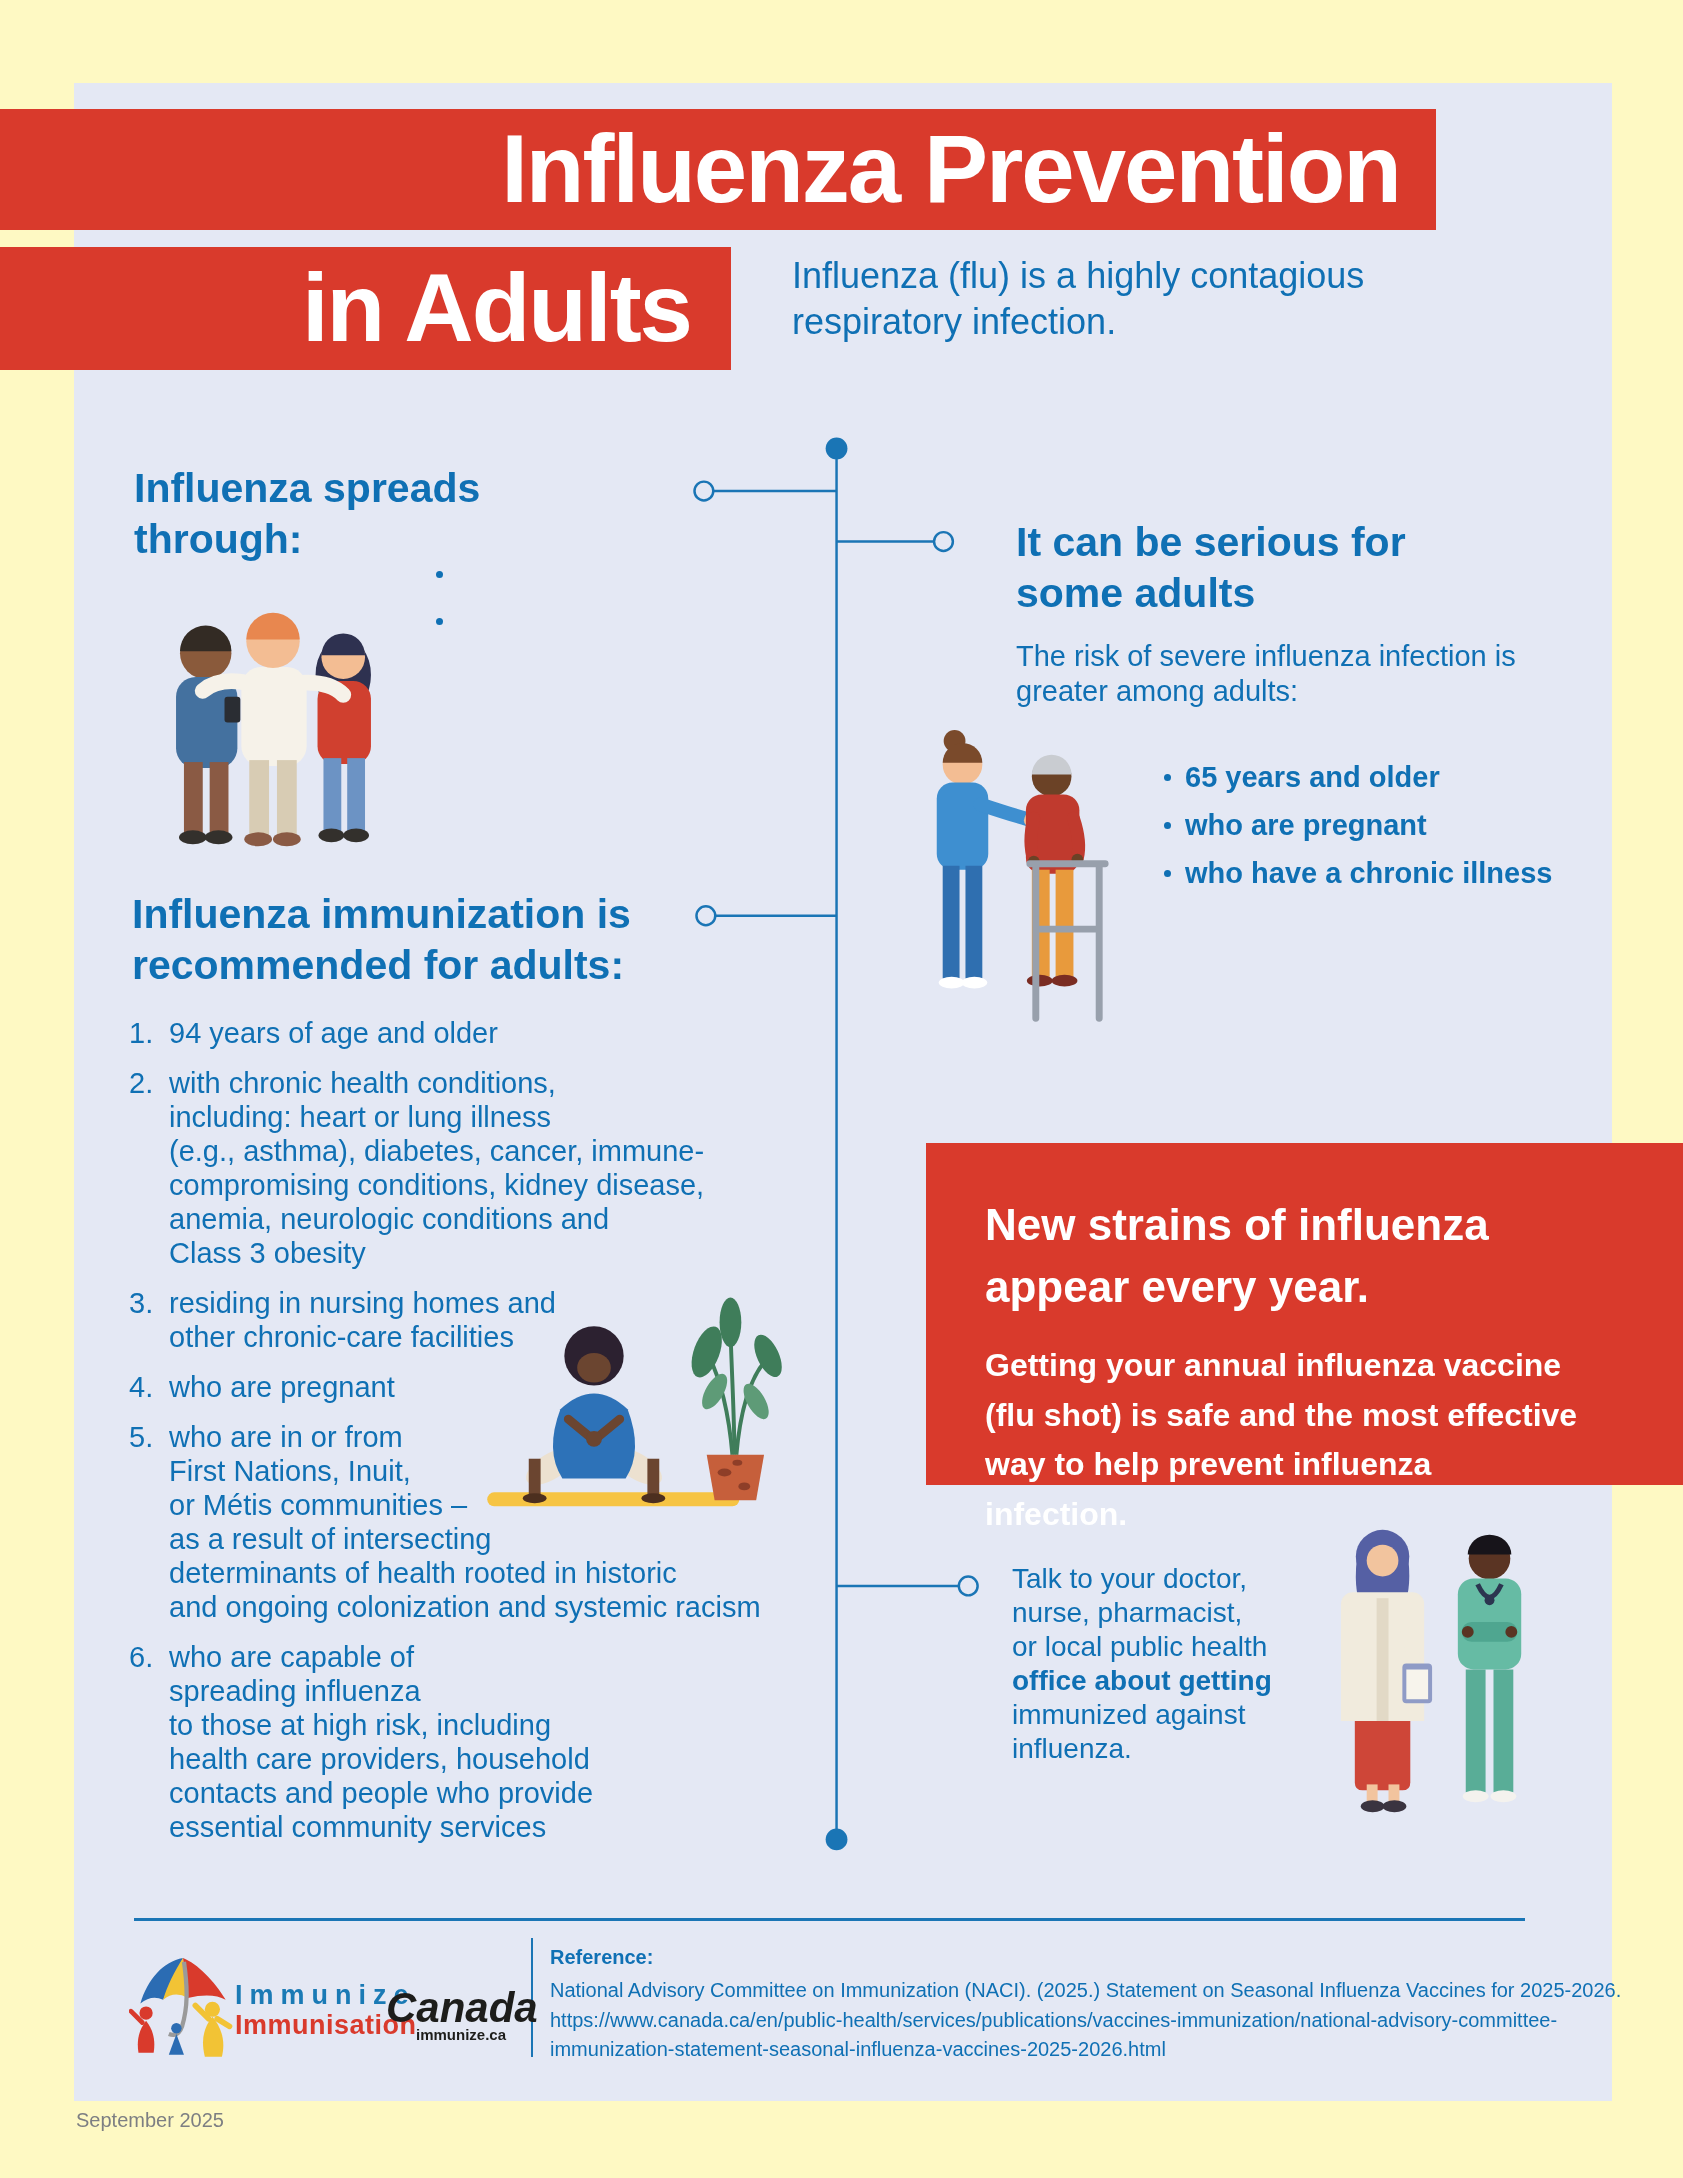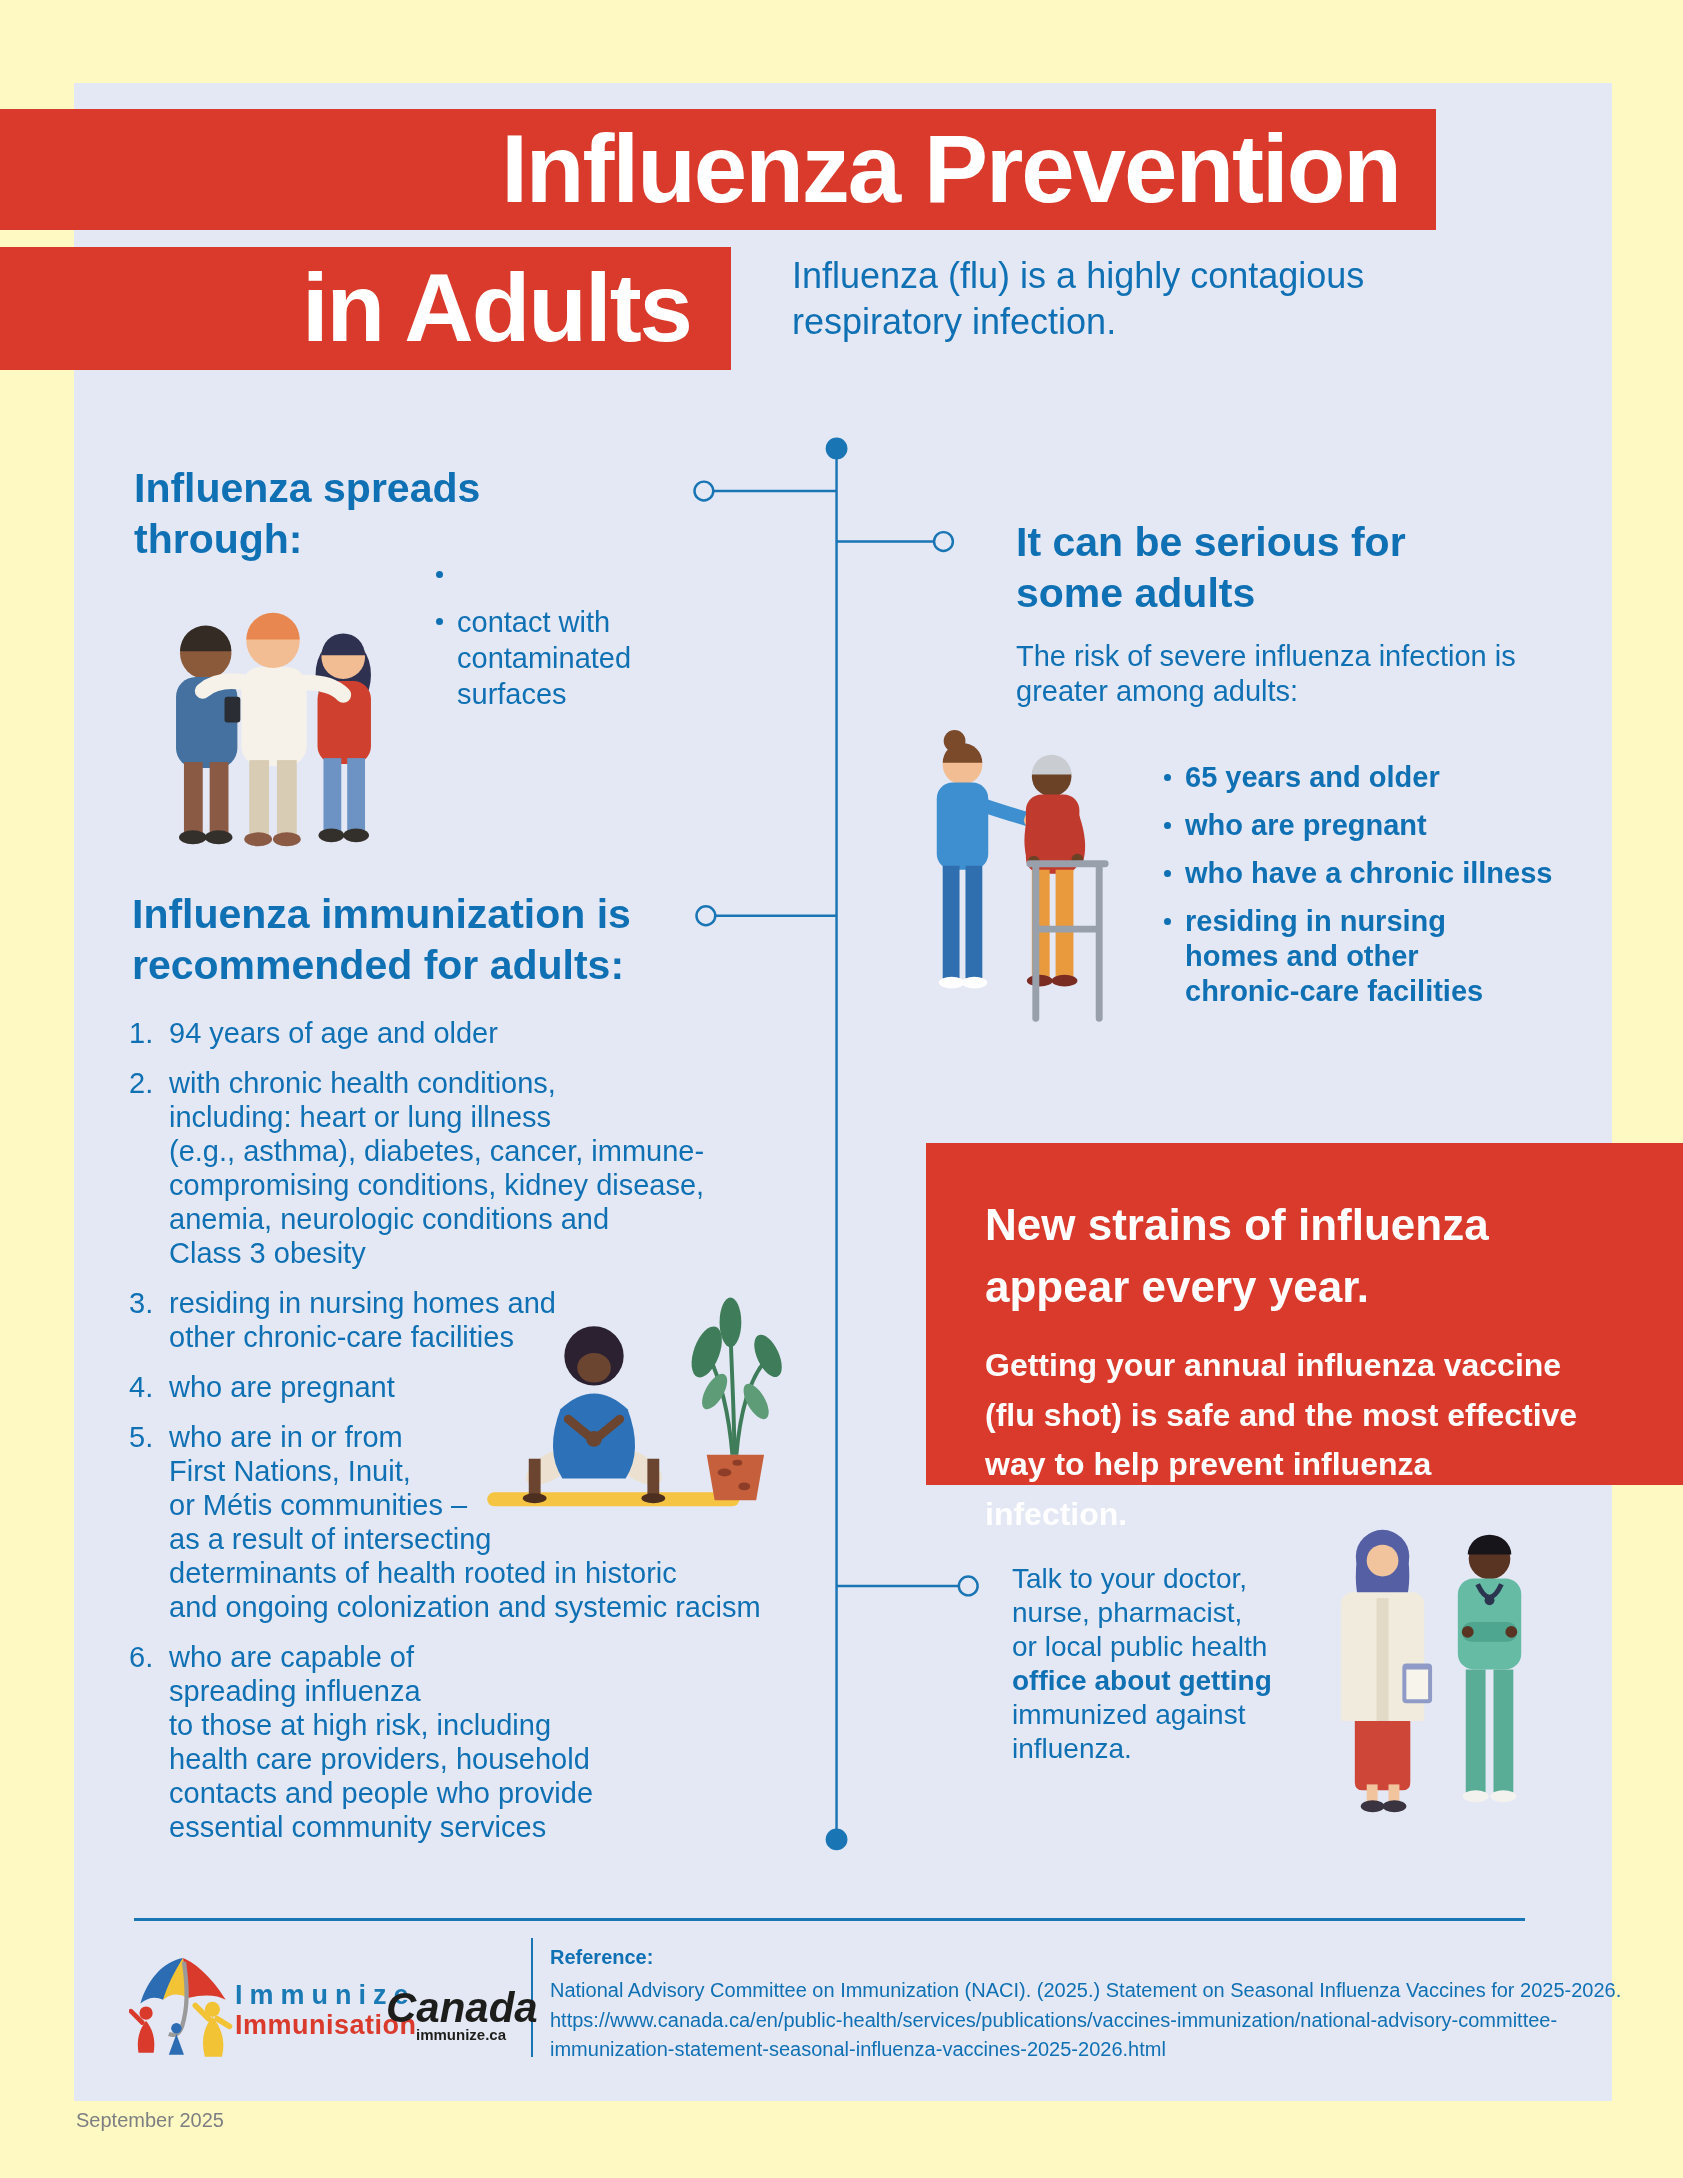--- a/index.html
+++ b/index.html
@@ -82,21 +82,20 @@
 
   <div class="h-blue spreads-h">Influenza spreads through:</div>
   <div class="bullets spreads-bullets">
 
       <div class="b-item">
         <span class="b-dot"></span>
       </div>
 
       <div class="b-item">
         <span class="b-dot"></span>
-        <div class="b-text">contact with<br>contaminated<br>surfaces</div>
       </div>
     </div>
 
   <svg class="illus" style="left:149px;top:582px;" width="248" height="282" viewBox="0 0 250 285">
 
     <circle cx="57" cy="72" r="26" fill="#8a5a3b"></circle>
     <path d="M31 70 a26 26 0 0 1 52 0 Z" fill="#332b24"></path>
     <rect x="27" y="96" width="62" height="92" rx="20" fill="#44719f"></rect>
     <rect x="35" y="182" width="19" height="72" fill="#8a5a44"></rect>
       <rect x="61" y="182" width="19" height="72" fill="#8a5a44"></rect>
@@ -162,24 +161,20 @@
       <div class="b-item">
         <span class="b-dot"></span>
         <div class="b-text">who are pregnant</div>
       </div>
 
       <div class="b-item">
         <span class="b-dot"></span>
         <div class="b-text">who have a chronic illness</div>
       </div>
 
-      <div class="b-item">
-        <span class="b-dot"></span>
-        <div class="b-text">residing in nursing<br>homes and other<br>chronic-care facilities</div>
-      </div>
     </div>
 
   <div class="h-blue recommended-h">Influenza immunization is recommended for adults:</div>
   <div class="numlist">
 
       <div class="n-item">
         <span class="n-num">1.</span>
         <div class="n-text">94 years of age and older</div>
       </div>
 

